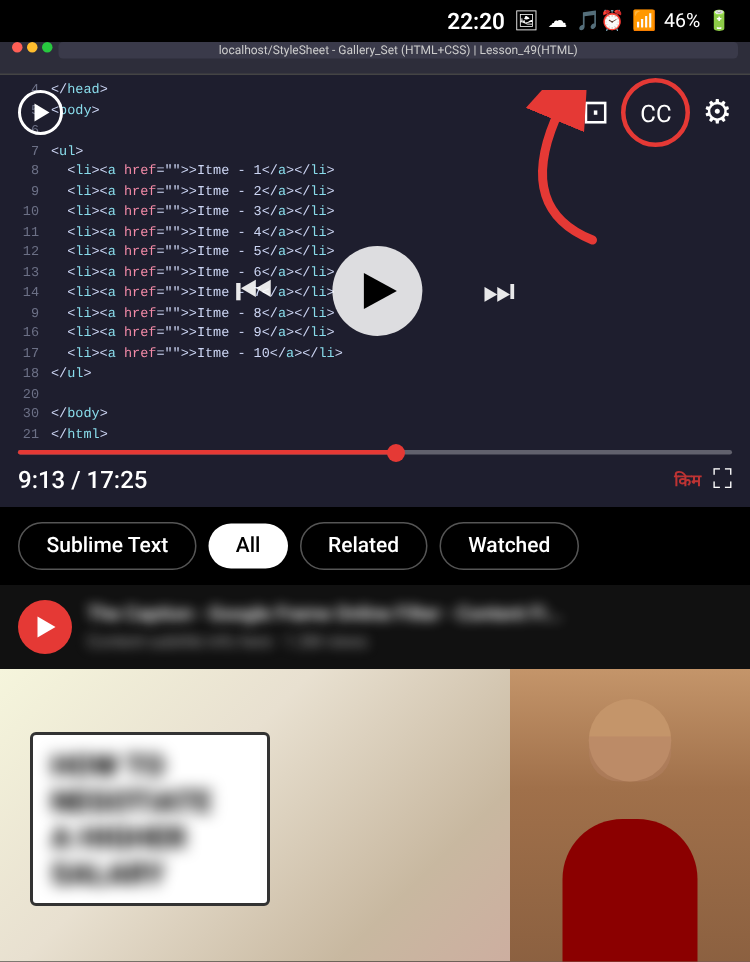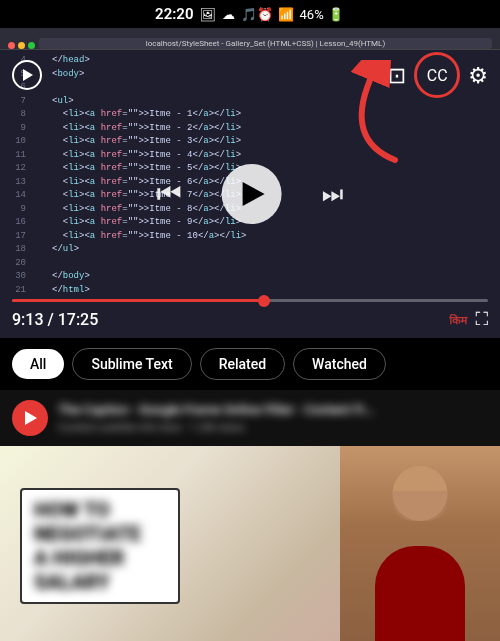--- a/index.html
+++ b/index.html
@@ -12,21 +12,21 @@
       position: relative;
     }
 
     
     .status-bar {
       width: 100%;
       height: 28px;
       background: #000;
       display: flex;
       align-items: center;
-      justify-content: center;
+      justify-content: flex-end;
       padding: 0 12px;
       position: relative;
       z-index: 10;
       text-decoration: underline;
     }
     .status-left {
       display: flex;
       align-items: center;
       gap: 6px;
     }
@@ -66,21 +66,21 @@
       width: 100%;
       height: 100%;
       background: #1e1e2e;
     }
 
     
     .browser-bar {
       background: #2d2d3a;
       height: 22px;
       display: flex;
-      align-items: flex-end;
+      align-items: flex-start;
       padding: 0 8px;
       gap: 4px;
       font-size: 9px;
       color: #aaa;
       border-bottom: 1px solid #444;
     }
     .browser-dots {
       display: flex;
       gap: 3px;
     }
@@ -118,21 +118,20 @@
       gap: 8px;
     }
     .line-num {
       color: #6c7086;
       min-width: 18px;
       text-align: right;
       font-size: 9px;
     }
     .code-text {
       font-size: 9px;
-      margin-left: 18px;
     }
     .tag { color: #89dceb; }
     .attr { color: #f38ba8; }
     .punctuation { color: #cdd6f4; }
 
     
     .video-controls-overlay {
       position: absolute;
       top: 22px;
       left: 0;
@@ -639,25 +638,25 @@
           <span class="watermark">किम</span>
           <span class="fullscreen-icon">⛶</span>
         </div>
       </div>
     </div>
   </div>
 </div>
 
 <div class="tabs-section">
   <div class="tabs-row">
+    <div class="tab-pill inactive">
+      <span>Sublime Text</span>
+    </div>
     <div class="tab-pill active">
       <span>All</span>
-    </div>
-    <div class="tab-pill inactive">
-      <span>Sublime Text</span>
     </div>
     <div class="tab-pill inactive">
       <span>Related</span>
     </div>
     <div class="tab-pill inactive">
       <span>Watched</span>
     </div>
   </div>
 </div>
 

